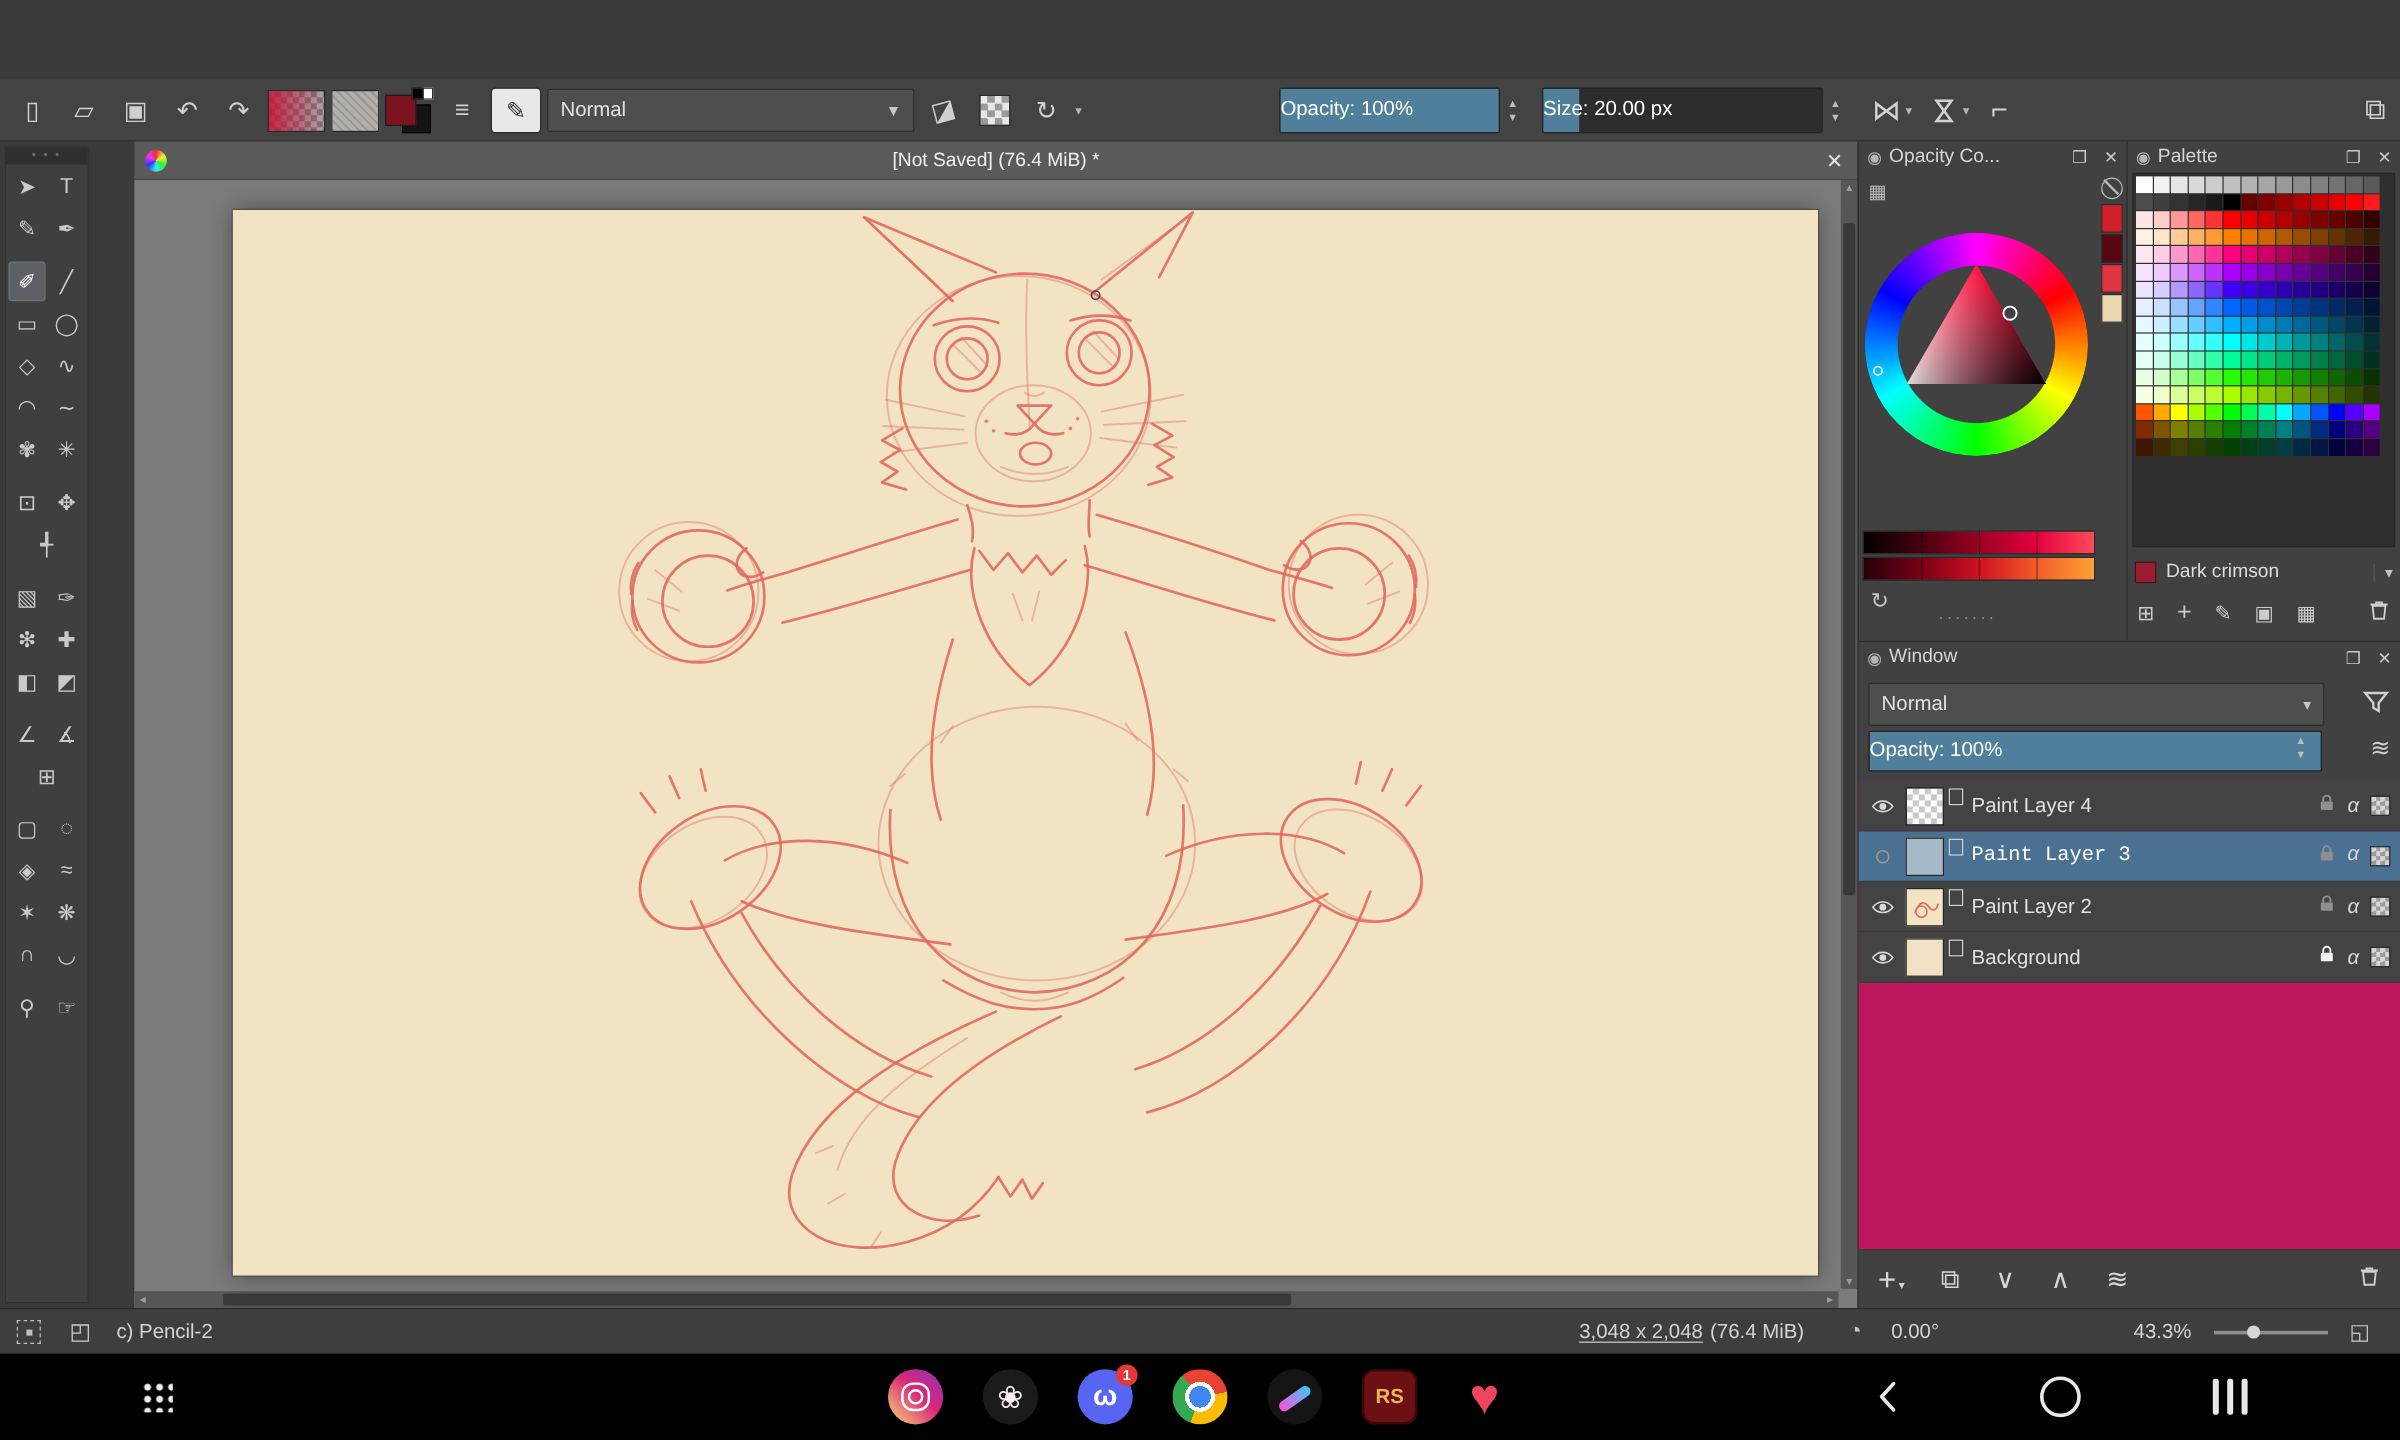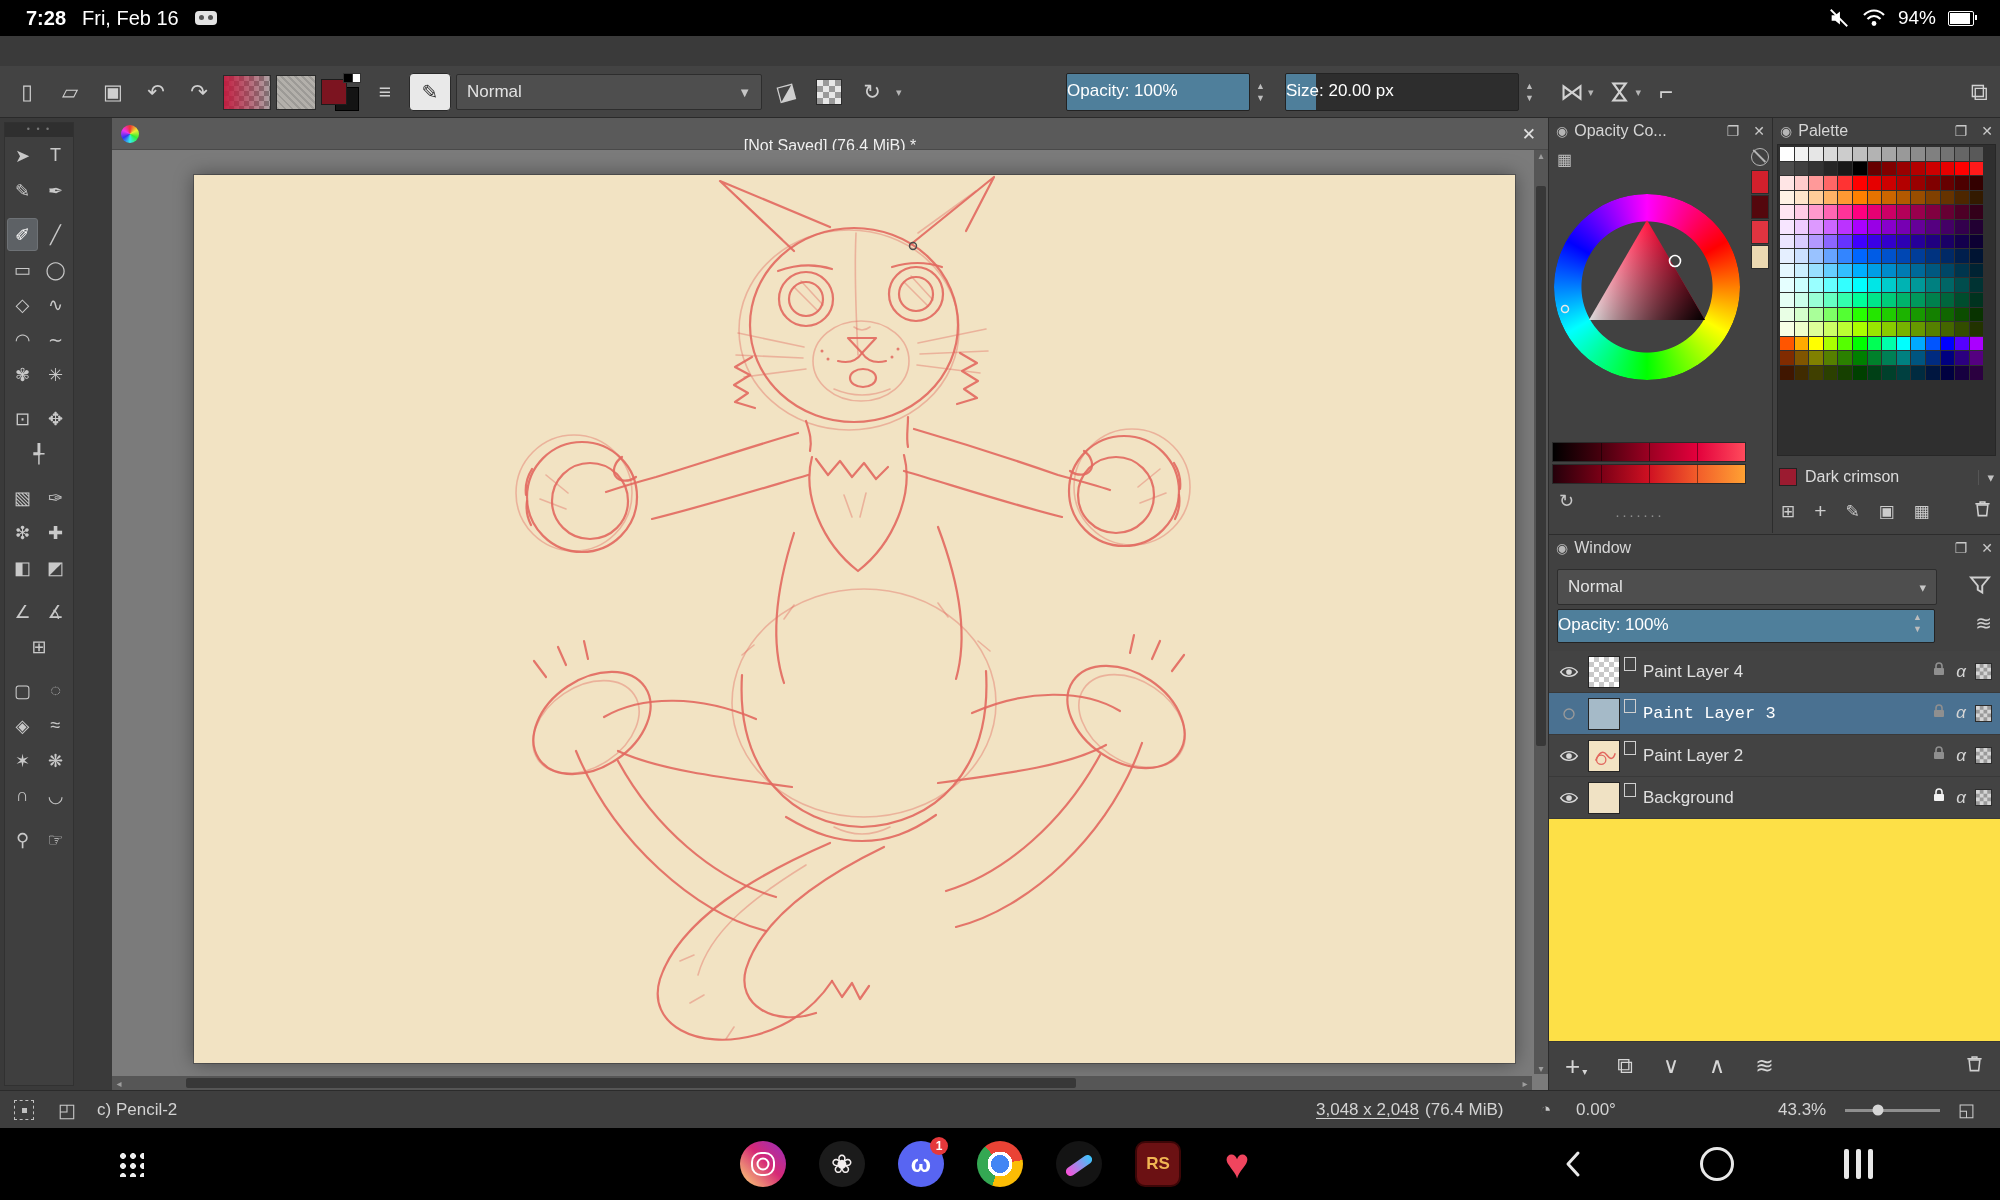--- a/index.html
+++ b/index.html
@@ -59,21 +59,21 @@
   .toolbox-header{height:14px;background:#2f2f2f;color:#777;font-size:9px;text-align:center;line-height:12px;letter-spacing:2px;}
   .tool-row{display:flex;justify-content:center;gap:2px;margin-top:2px;}
   .tool-row.gap{margin-top:11px;}
   .tool{width:31px;height:33px;display:flex;align-items:center;justify-content:center;color:#c9c9c9;font-size:18px;border-radius:3px;}
   .tool.selected{background:#5d6165;border:1px solid #6e7276;box-sizing:border-box;color:#fff;}
   
   .mdi{position:absolute;left:112px;top:0;width:1436px;height:100%;}
   .tabbar{position:absolute;left:0;top:0;width:100%;height:32px;background:#5a5a5a;border-bottom:1px solid #494949;box-sizing:border-box;}
   .krita-icon{position:absolute;left:9px;top:7px;width:18px;height:18px;border-radius:50%;
      background:conic-gradient(#e33,#ee3,#3e3,#3ee,#33e,#e3e,#e33);}
-  .tab-title{position:absolute;left:0;right:0;top:12px;height:32px;line-height:32px;text-align:center;color:#f0f0f0;font-size:16px;pointer-events:none;}
+  .tab-title{position:absolute;left:0;right:0;top:0;height:32px;line-height:32px;text-align:center;color:#f0f0f0;font-size:16px;pointer-events:none;}
   .tab-close{position:absolute;right:12px;top:0;height:32px;display:flex;align-items:center;color:#e0e0e0;font-size:17px;}
   .canvas-area{position:absolute;left:0;top:32px;right:0;bottom:0;background:#7b7b7b;overflow:hidden;}
   .canvas{position:absolute;left:82px;top:25px;width:1321px;height:888px;background:var(--paper);
           box-shadow:0 0 18px rgba(0,0,0,.4);outline:1px solid rgba(0,0,0,.25);}
   .canvas svg{position:absolute;left:0;top:0;}
   .sk{fill:none;stroke:var(--sketch);stroke-width:2.2;stroke-linecap:round;stroke-linejoin:round;opacity:.9;}
   .sk2{fill:none;stroke:var(--sketch);stroke-width:1.6;stroke-linecap:round;opacity:.4;}
   .skf{fill:var(--sketch);stroke:none;opacity:.85;}
   .hscroll{position:absolute;left:0;bottom:0;right:16px;height:14px;background:#565656;display:flex;align-items:center;}
   .hthumb{position:absolute;left:74px;width:890px;top:2px;bottom:2px;background:#383838;border-radius:2px;}
@@ -114,21 +114,21 @@
   .pal-actions{position:absolute;left:8px;right:8px;top:380px;height:26px;display:flex;align-items:center;gap:19px;color:#cccccc;font-size:17px;}
   .pal-actions .last{margin-left:auto;}
   
   .layers{position:absolute;left:0;right:0;top:416px;bottom:0;border-top:1px solid #2c2c2c;background:#414141;}
   .layers .combo{position:absolute;left:8px;top:34px;width:380px;}
   .funnel{position:absolute;right:8px;top:38px;}
   .layers .slider{position:absolute;left:8px;top:74px;width:376px;height:32px;}
   .layers .slider .lab{line-height:30px;}
   .lspin{position:absolute;left:364px;top:78px;}
   .lmenu{position:absolute;right:8px;top:76px;color:#cfcfcf;font-size:20px;}
-  .layer-list{position:absolute;left:0;right:0;top:116px;bottom:48px;background:#fde047;}
+  .layer-list{position:absolute;left:0;right:0;top:116px;bottom:48px;background:#be185d;}
   .lrow{height:41px;display:flex;align-items:center;padding:0 8px;gap:7px;color:#e0e0e0;font-size:17px;background:#434343;border-bottom:1px solid #393939;}
   .lrow.selected{background:var(--sel);color:#fff;font-family:Liberation Mono, monospace;}
   .eye{width:24px;display:flex;justify-content:center;}
   .lthumb{width:32px;height:32px;border:1px solid #252525;box-sizing:border-box;flex:none;}
   .thumb-checker{background:conic-gradient(#c9c9c9 25%,#fff 0 50%,#c9c9c9 0 75%,#fff 0) 0 0/10px 10px;}
   .thumb-blue{background:#a5bac8;}
   .thumb-cream{background:#f0e2c4;}
   .thumb-sketch{background:#f2e3c3;display:flex;align-items:center;justify-content:center;}
   .lbadge{width:10px;height:12px;border:1.5px solid #cfcfcf;margin-left:-3px;margin-top:-16px;flex:none;}
   .lname{white-space:nowrap;overflow:hidden;}
@@ -170,38 +170,20 @@
   .nav-sys{position:absolute;top:0;height:72px;display:flex;align-items:center;}
   .home-circle{width:28px;height:28px;border:3px solid #e8e8e8;border-radius:50%;}
   .recents{display:flex;gap:7px;}
   .recents span{width:5px;height:30px;background:#e8e8e8;border-radius:2px;}
 </style>
 </head>
 <body>
 
 <div id="root" style="--accent: #4f7f9b; --sel: #4a7191; --paper: #f2e3c3; --sketch: #e2685f;">
 
-  <div class="a-status">
-    <span class="time">7:28</span>
-    <span>Fri, Feb 16</span>
-    <span class="notif-chip"></span>
-    <span class="a-right">
-      <svg width="22" height="22" viewBox="0 0 24 24">
-          <path d="M4 9h4l5-4v14l-5-4H4z" fill="#fff"></path>
-          <path d="M3 3 L21 21" stroke="#fff" stroke-width="2"></path>
-        </svg>
-      <svg width="24" height="20" viewBox="0 0 24 20">
-          <path d="M2 7 C8 1 16 1 22 7" fill="none" stroke="#fff" stroke-width="2.2"></path>
-          <path d="M5.5 11 C9.5 7 14.5 7 18.5 11" fill="none" stroke="#fff" stroke-width="2.2"></path>
-          <circle cx="12" cy="15.5" r="2.4" fill="#fff"></circle>
-        </svg>
-      <span>94%</span>
-      <span class="battery"></span>
-    </span>
-  </div>
 
 
   <div class="toolbar">
     <div class="tb-left">
       <span class="tbtn">▯</span>
       <span class="tbtn">▱</span>
       <span class="tbtn">▣</span>
       <span class="tbtn">↶</span>
       <span class="tbtn">↷</span>
       <span class="swatch-grad"></span>

